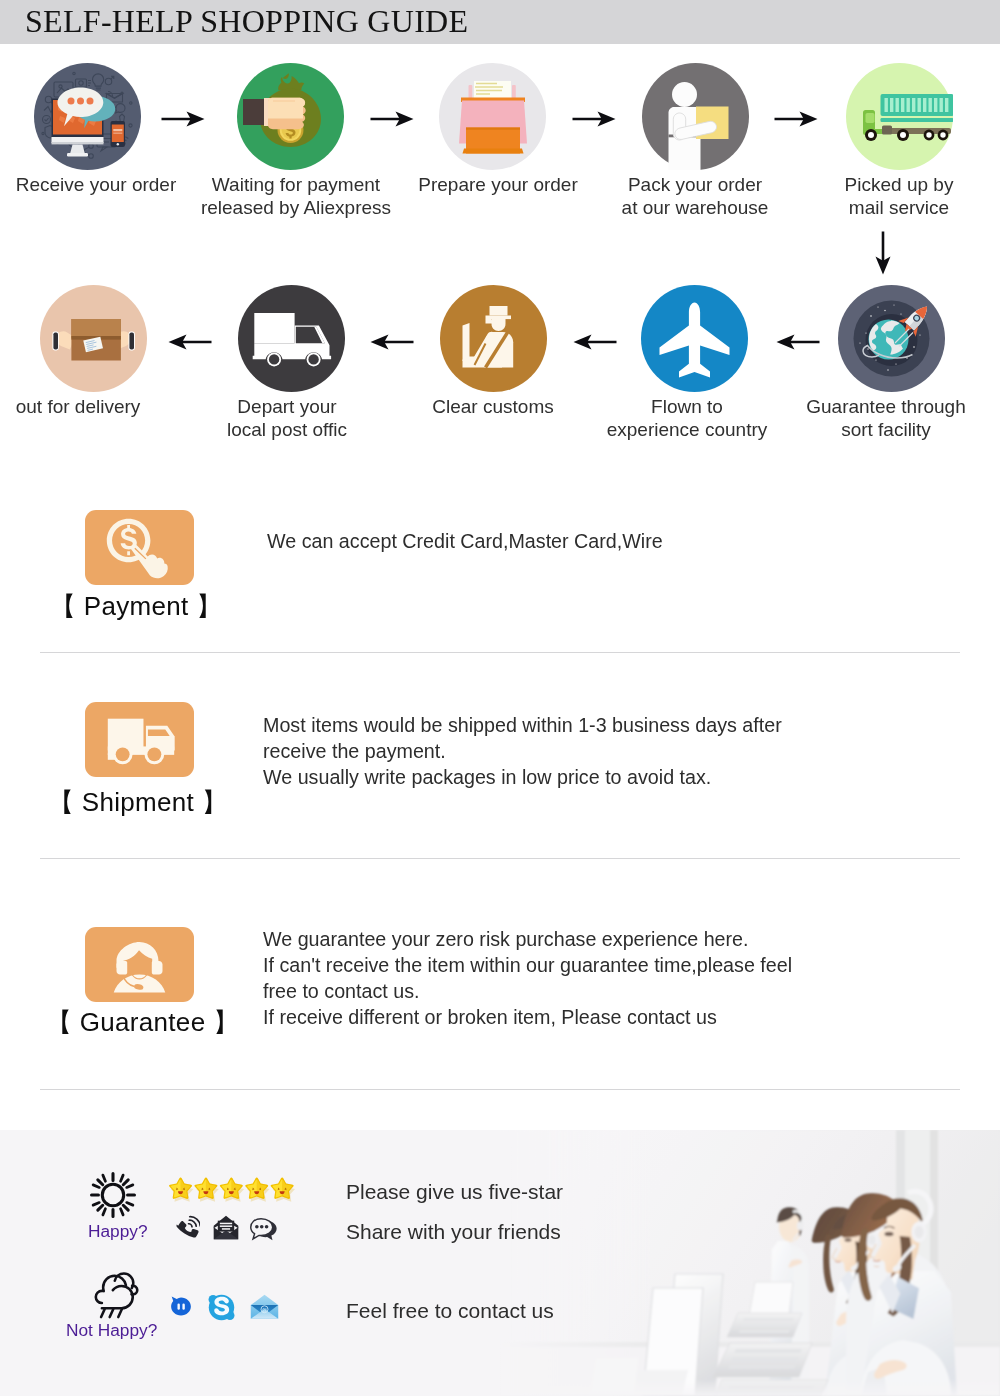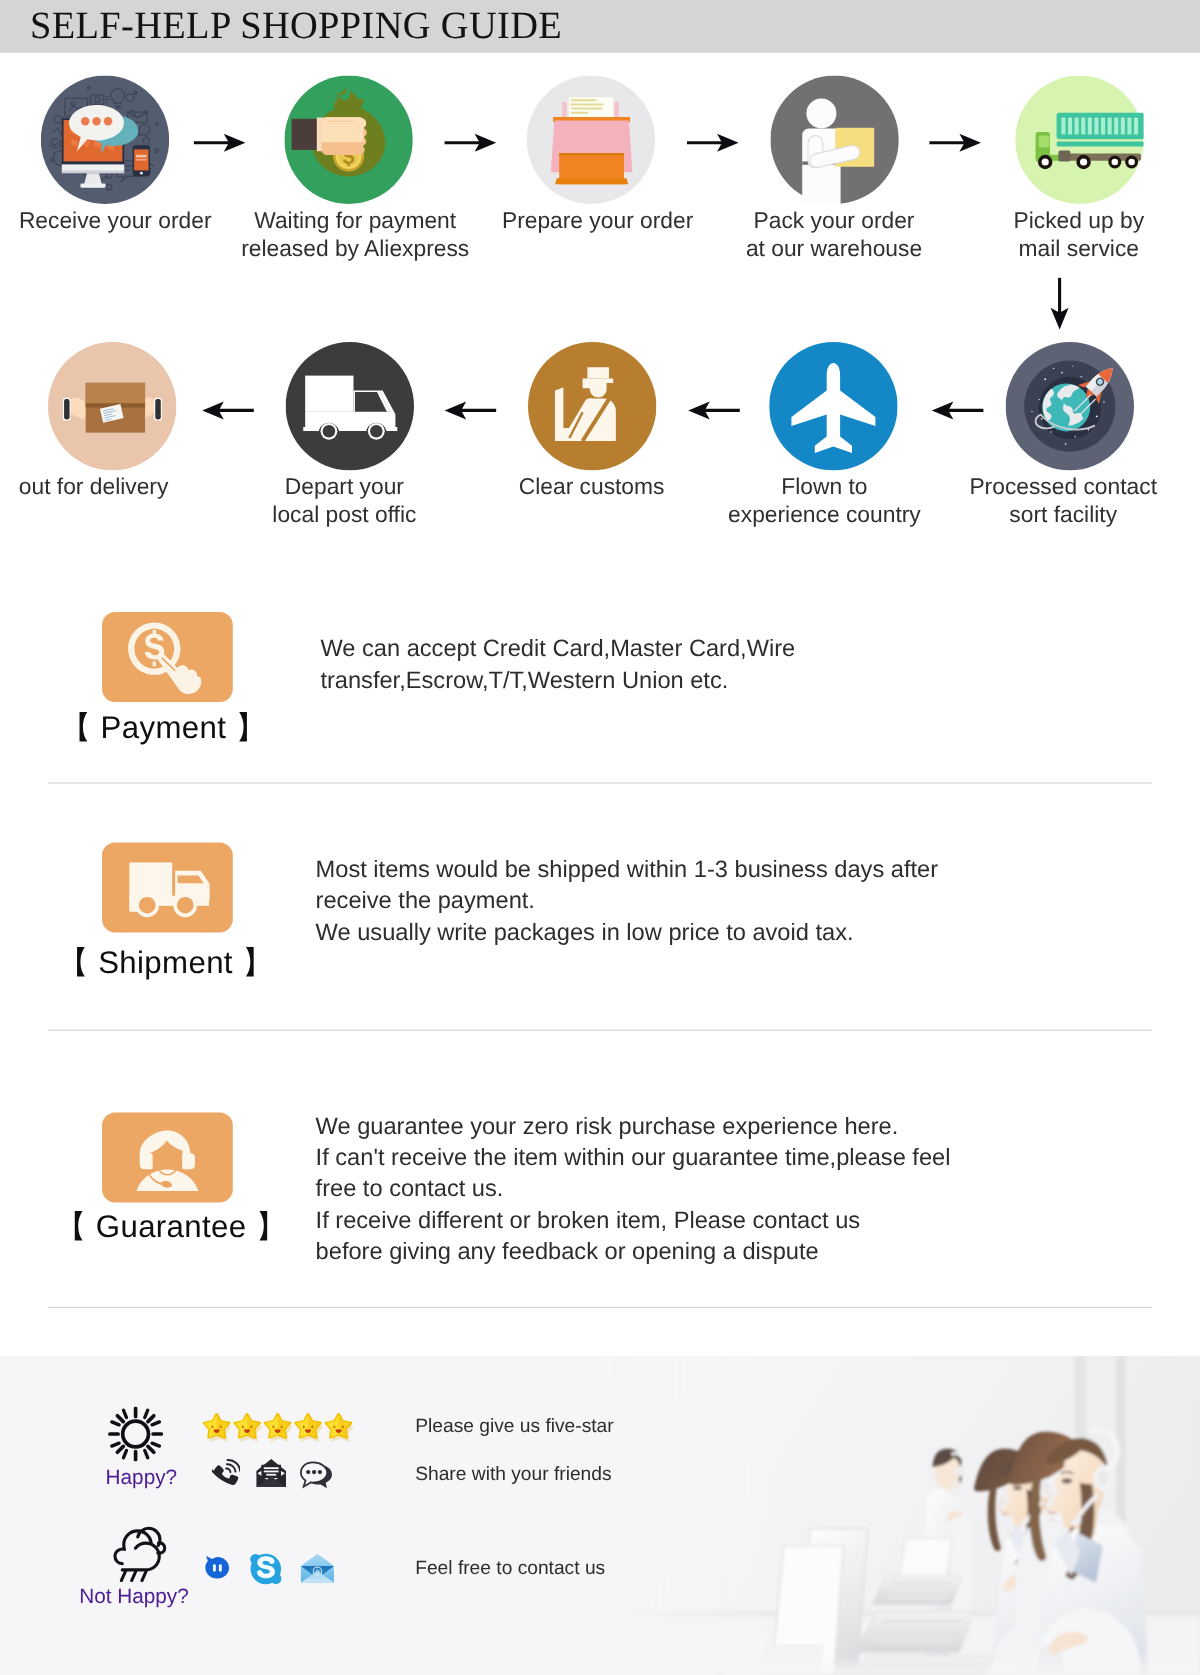--- a/index.html
+++ b/index.html
@@ -20,21 +20,21 @@
 
   
   .sec-icon{position:absolute;width:109px;height:75px;border-radius:11px;background:#eca765;}
   .sec-title{position:absolute;font-size:26px;color:#0e0e0e;white-space:nowrap;font-family:"Liberation Sans",sans-serif;letter-spacing:.3px;}
   .sec-body{position:absolute;font-size:19.7px;color:#2d2d2d;line-height:26px;}
   .sep{position:absolute;left:40px;width:920px;height:1px;background:#d6d6d8;}
 
   
   .footer{position:absolute;left:0;top:1130px;width:1000px;height:266px;background:#f6f5f7;overflow:hidden;}
   .f-lab{position:absolute;font-size:17.3px;color:#4c1d95;white-space:nowrap;}
-  .f-msg{position:absolute;font-size:16px;color:#2d2d2d;white-space:nowrap;}
+  .f-msg{position:absolute;font-size:21px;color:#2d2d2d;white-space:nowrap;}
 </style>
 </head>
 <body>
 
 <div class="page">
 
   <div class="header">
     <div class="header-title">SELF-HELP SHOPPING GUIDE</div>
   </div>
 
@@ -398,40 +398,39 @@
           <path d="M77 17c2.6 3 4.5 7.2 5.5 11.8H71.5c1-4.6 2.9-8.8 5.5-11.8z" fill="#e8663a"></path>
           <circle cx="77" cy="32.5" r="3.5" fill="#3b4152"></circle>
             <circle cx="77" cy="32.5" r="2.3" fill="#a9d4e3"></circle>
           <path d="M70.6 37.5l-5.4 9.5 5.4-2.3zM83.4 37.5l5.4 9.5-5.4-2.3z" fill="#e8663a"></path>
           <path d="M73.3 43.5h7.4l-3.7 6.5z" fill="#e8663a"></path>
         </g>
         <path d="M71 44l-14 14M75 47.5l-14 14" fill="none" stroke="#dde0e3" stroke-width="1.2" opacity=".95"></path>
       </svg>
     </div>
     <div class="lbl" style="left:-5px">
-      <span>Processed contact</span><br>
+      <span>Guarantee through</span><br>
       <span>sort facility</span>
     </div>
   </div>
 
   <div class="sec-icon" style="left:85px;top:510px">
     <svg viewBox="0 0 110 74" width="109" height="75">
       <g fill="#fbf4e6">
         <path d="M44 8c12.2 0 22 9.8 22 22s-9.8 22-22 22-22-9.8-22-22S31.8 8 44 8zm0 5.3c-9.2 0-16.7 7.5-16.7 16.7S34.8 46.7 44 46.7 60.7 39.2 60.7 30 53.2 13.3 44 13.3z"></path>
         <path d="M42.6 14.2h2.8v3.8h-2.8zM42.6 40.8h2.8v4h-2.8z"></path>
         <path d="M44 17.2c4.2 0 7.4 2.3 7.8 5.9h-4.5c-.3-1.5-1.6-2.3-3.5-2.3-2.1 0-3.4 1-3.4 2.3 0 1.2 1 2 3.3 2.5l2.1.5c4.4 1 6.5 2.9 6.5 6.2 0 4-3.2 6.7-8.1 6.7-4.7 0-7.9-2.4-8.2-6.2h4.5c.3 1.7 1.8 2.7 3.9 2.7 2.3 0 3.8-1 3.8-2.6 0-1.2-1-2-3.2-2.5l-2.4-.6c-4.1-1-6.2-3-6.2-6.3 0-3.8 3.2-6.3 7.6-6.3z"></path>
         <path d="M47.5 35c1.4-1.4 3.6-1.4 5 0l10.8 11.2c1.8-2.5 5.3-3 7.7-1 .8.7 1.5 1.7 1.8 2.8 2-1 4.7-.6 6.2 1.3.9 1.2 1.2 2.6 1 3.9 1.7 0 3.2 1.2 3.4 3 .6 3.5-.8 7.2-3.9 9.6-4.2 3.3-10 3-13.9-.5L47.5 40.1c-1.4-1.4-1.4-3.6 0-5.1z"></path>
       </g>
       <path d="M50.3 37.7L61.4 48.5" stroke="#eca765" stroke-width="1.3" fill="none"></path>
     </svg>
   </div>
   <div class="sec-title" style="left:50px;top:589px"><span class="ttxt">【 Payment 】</span></div>
   <div class="sec-body" style="left:267px;top:528px">
     <span>We can accept Credit Card,Master Card,Wire</span><br>
-    <span>transfer,Escrow,T/T,Western Union etc.</span>
   </div>
   <div class="sep" style="top:652px"></div>
 
   <div class="sec-icon" style="left:85px;top:702px">
     <svg viewBox="0 0 110 74" width="109" height="75">
       <g fill="#fdf6ea">
         <rect x="23" y="16" width="36" height="32"></rect>
         <path d="M61.5 23h21.5l7.5 11v14h-29z"></path>
         <rect x="23" y="44" width="67" height="8.5"></rect>
         <rect x="23" y="51" width="7.5" height="6.5"></rect>
@@ -463,21 +462,20 @@
         <ellipse cx="54" cy="64.5" rx="6" ry="3.4" fill="#eca765" transform="rotate(12 54 64.5)"></ellipse>
         <path d="M46 49.5c2.5 3.4 5.5 5 9 5s6.5-1.6 9-5" fill="none" stroke="#eca765" stroke-width="1.5"></path>
       </g>
     </svg>
   </div>
   <div class="sec-title" style="left:46px;top:1005px"><span class="ttxt">【 Guarantee 】</span></div>
   <div class="sec-body" style="left:263px;top:926px">
     <span>We guarantee your zero risk purchase experience here.</span><br>
     <span>If can't receive the item within our guarantee time,please feel free to contact us.</span><br>
     <span>If receive different or broken item, Please contact us</span><br>
-    <span>before giving any feedback or opening a dispute</span>
   </div>
   <div class="sep" style="top:1089px"></div>
 
   <div class="footer">
 
     <svg style="position:absolute;left:500px;top:0" width="500" height="266" viewBox="0 0 500 266">
       <defs>
         <linearGradient id="bgw" x1="0" y1="0" x2="1" y2="0.35">
           <stop offset="0" stop-color="#f7f6f8"></stop>
             <stop offset=".35" stop-color="#f4f3f5"></stop>

